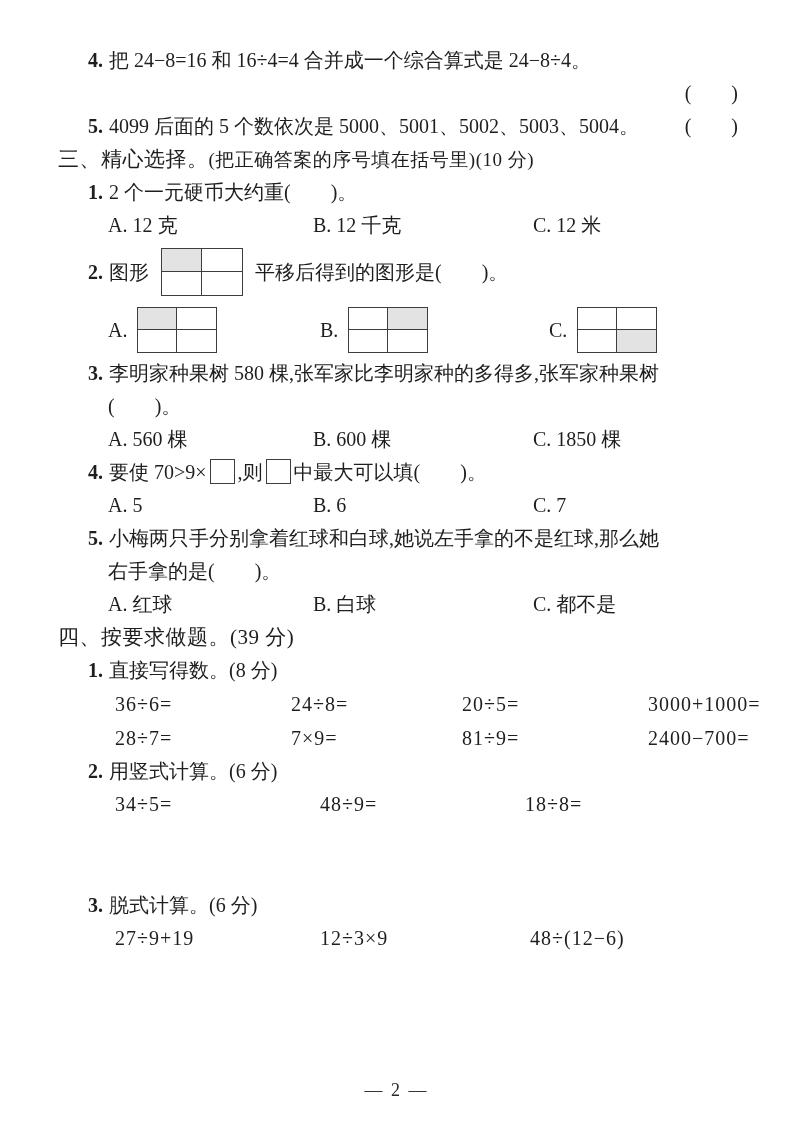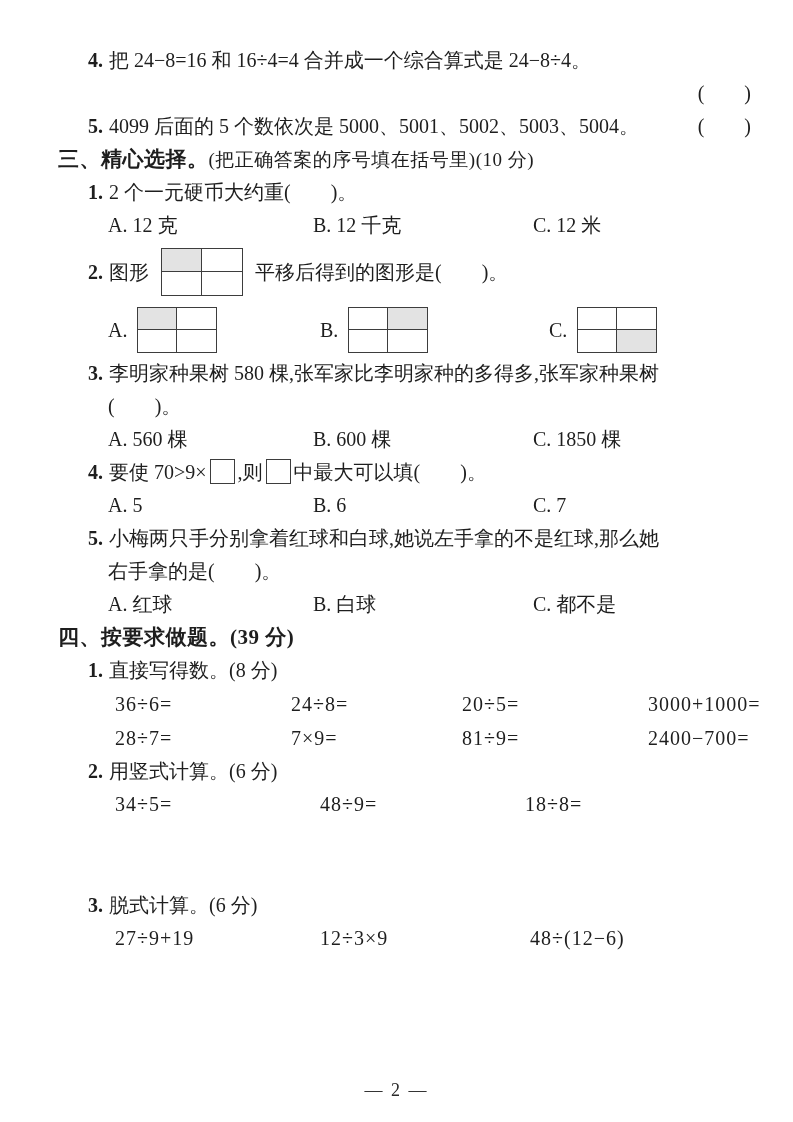--- a/index.html
+++ b/index.html
@@ -3,29 +3,29 @@
 <meta charset="utf-8">
 <style>
   * { margin:0; padding:0; box-sizing:border-box; }
   html,body { width:793px; height:1122px; }
   body {
     background:#ffffff;
     color:#1e1e1e;
     font-family:"Liberation Serif","DejaVu Serif",serif;
     font-size:20px;
   }
-  .page { position:relative; width:793px; height:1122px; padding:44px 42px 0 58px; overflow:hidden; }
+  .page { position:relative; width:793px; height:1122px; padding:44px 55px 0 58px; overflow:hidden; }
   .line { line-height:33px; min-height:33px; }
   .pre { white-space:pre-wrap; }
   .qnum { font-weight:bold; margin-right:6px; }
   .q-indent { padding-left:30px; }
   .q-cont { padding-left:50px; }
   .blank-right { text-align:right; }
   .spread { display:flex; justify-content:space-between; align-items:baseline;gap:20px; }
-  .sec-line .sec-title { font-weight:bold; font-size:21px; letter-spacing:0.5px; }
+  .sec-line .sec-title { font-weight:normal; font-size:21px; letter-spacing:0.5px; }
   .sec-line .sec-note { font-size:19px; letter-spacing:0.5px; }
   .opts { display:grid; grid-template-columns:205px 220px auto; padding-left:50px; }
   .math { letter-spacing:1px; }
   .calc-row { display:grid; grid-template-columns:140px 135px 150px auto; padding-left:57px; line-height:34px; min-height:34px;gap:36px; }
   .vert-row { display:grid; grid-template-columns:205px 205px auto; padding-left:57px; line-height:33px; }
   .tuoshi-row { display:grid; grid-template-columns:205px 210px auto; padding-left:57px; line-height:33px; }
   
   .grid2x2 {
     display:inline-grid; grid-template-columns:1fr 1fr; grid-template-rows:1fr 1fr;
     width:80px; height:46px; border:1.6px solid #3d3d3d; background:#fff;

